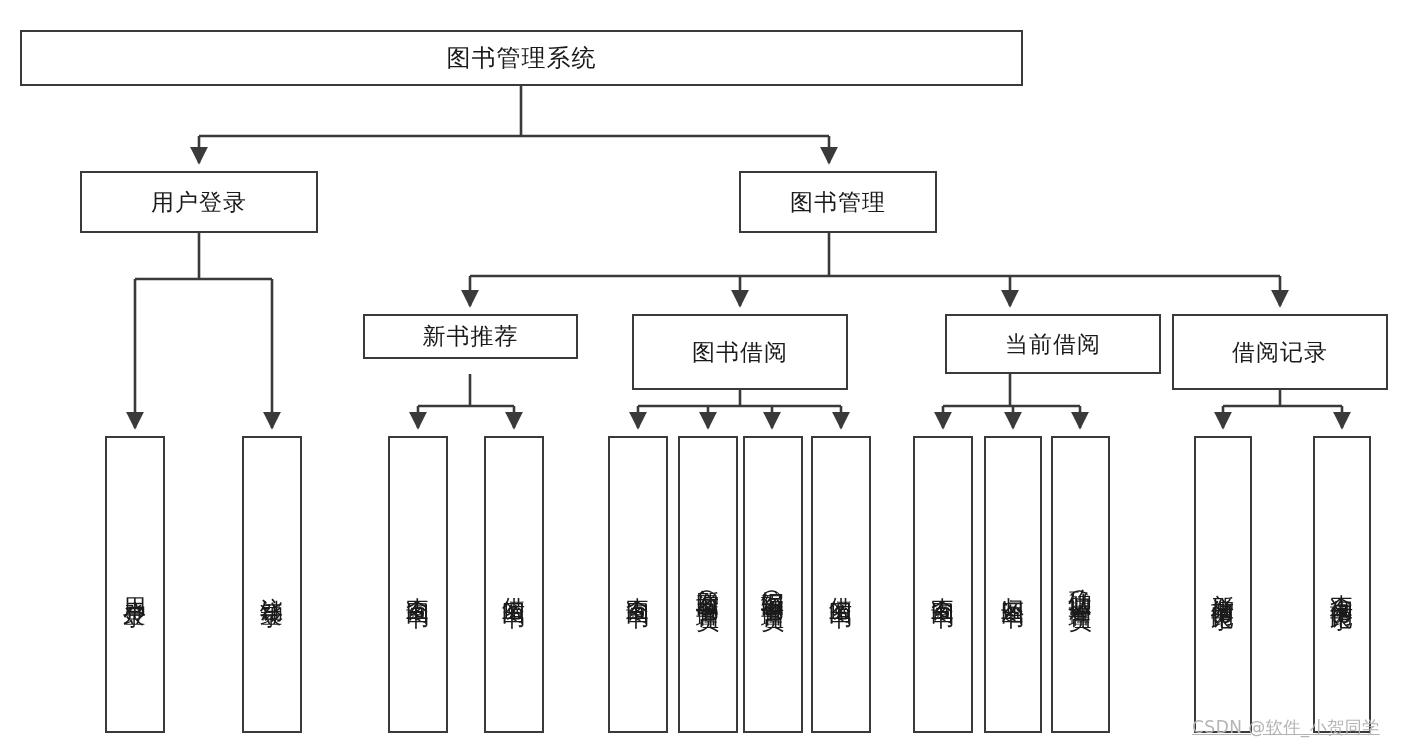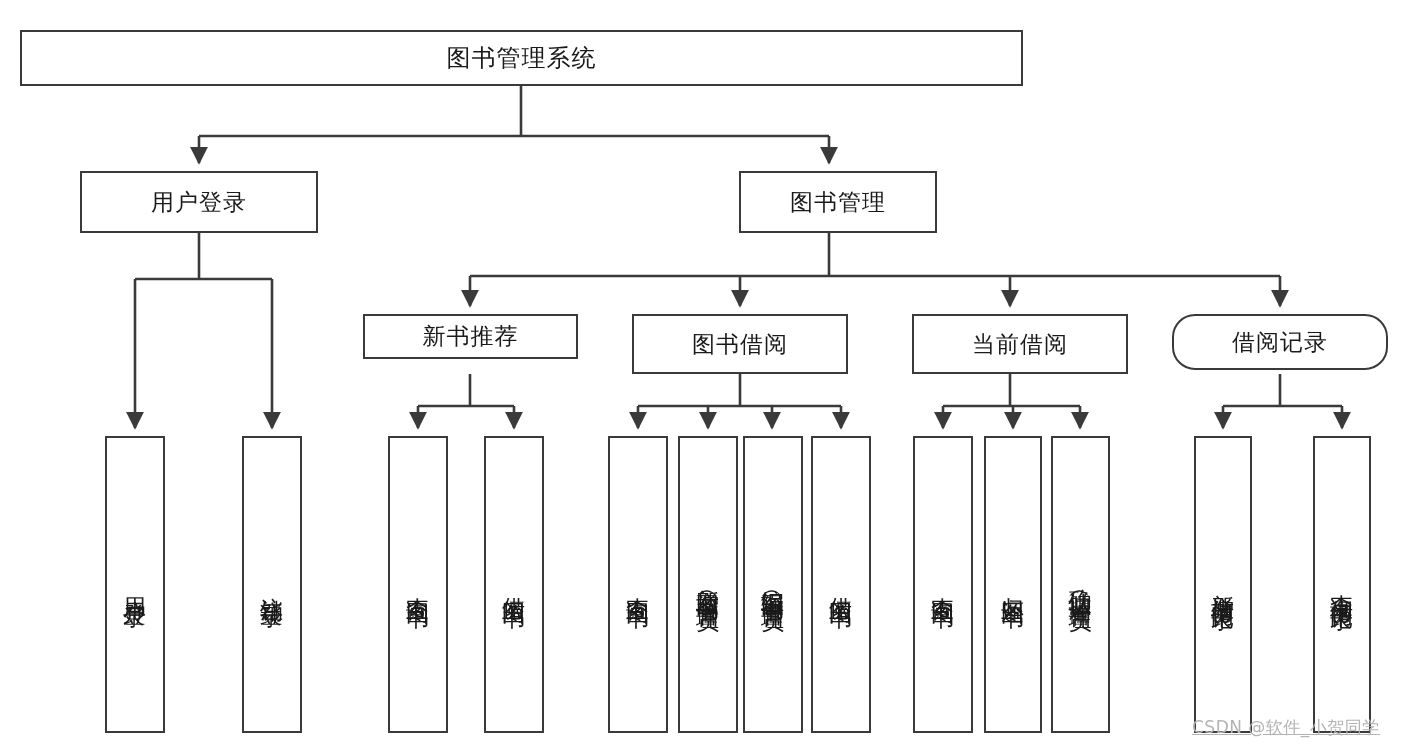--- a/index.html
+++ b/index.html
@@ -124,27 +124,27 @@
   <div class="node horiz" style="left:80px; top:171px; width:238px; height:62px;">
     <span>用户登录</span>
   </div>
   <div class="node horiz" style="left:711px; top:171px; width:198px; height:62px;margin-left:28px;">
     <span>图书管理</span>
   </div>
 
   <div class="node horiz" style="left:363px; top:314px; width:215px; height:45px;">
     <span>新书推荐</span>
   </div>
-  <div class="node horiz" style="left:632px; top:314px; width:216px; height:60px;">
+  <div class="node horiz" style="left:632px; top:314px; width:216px; height:76px;">
     <span>图书借阅</span>
   </div>
-  <div class="node horiz" style="left:912px; top:314px; width:216px; height:60px;">
+  <div class="node horiz" style="left:945px; top:314px; width:216px; height:60px;">
     <span>当前借阅</span>
   </div>
-  <div class="node horiz" style="left:1172px; top:314px; width:216px; height:56px;border-radius:23px;">
+  <div class="node horiz" style="left:1172px; top:314px; width:216px; height:76px;">
     <span>借阅记录</span>
   </div>
 
   <div class="node vert" style="left:105px; top:436px; width:60px; height:297px;">
     <span class="vtext">用户登录</span>
   </div>
   <div class="node vert" style="left:242px; top:436px; width:60px; height:297px;">
     <span class="vtext">注销登录</span>
   </div>
 

